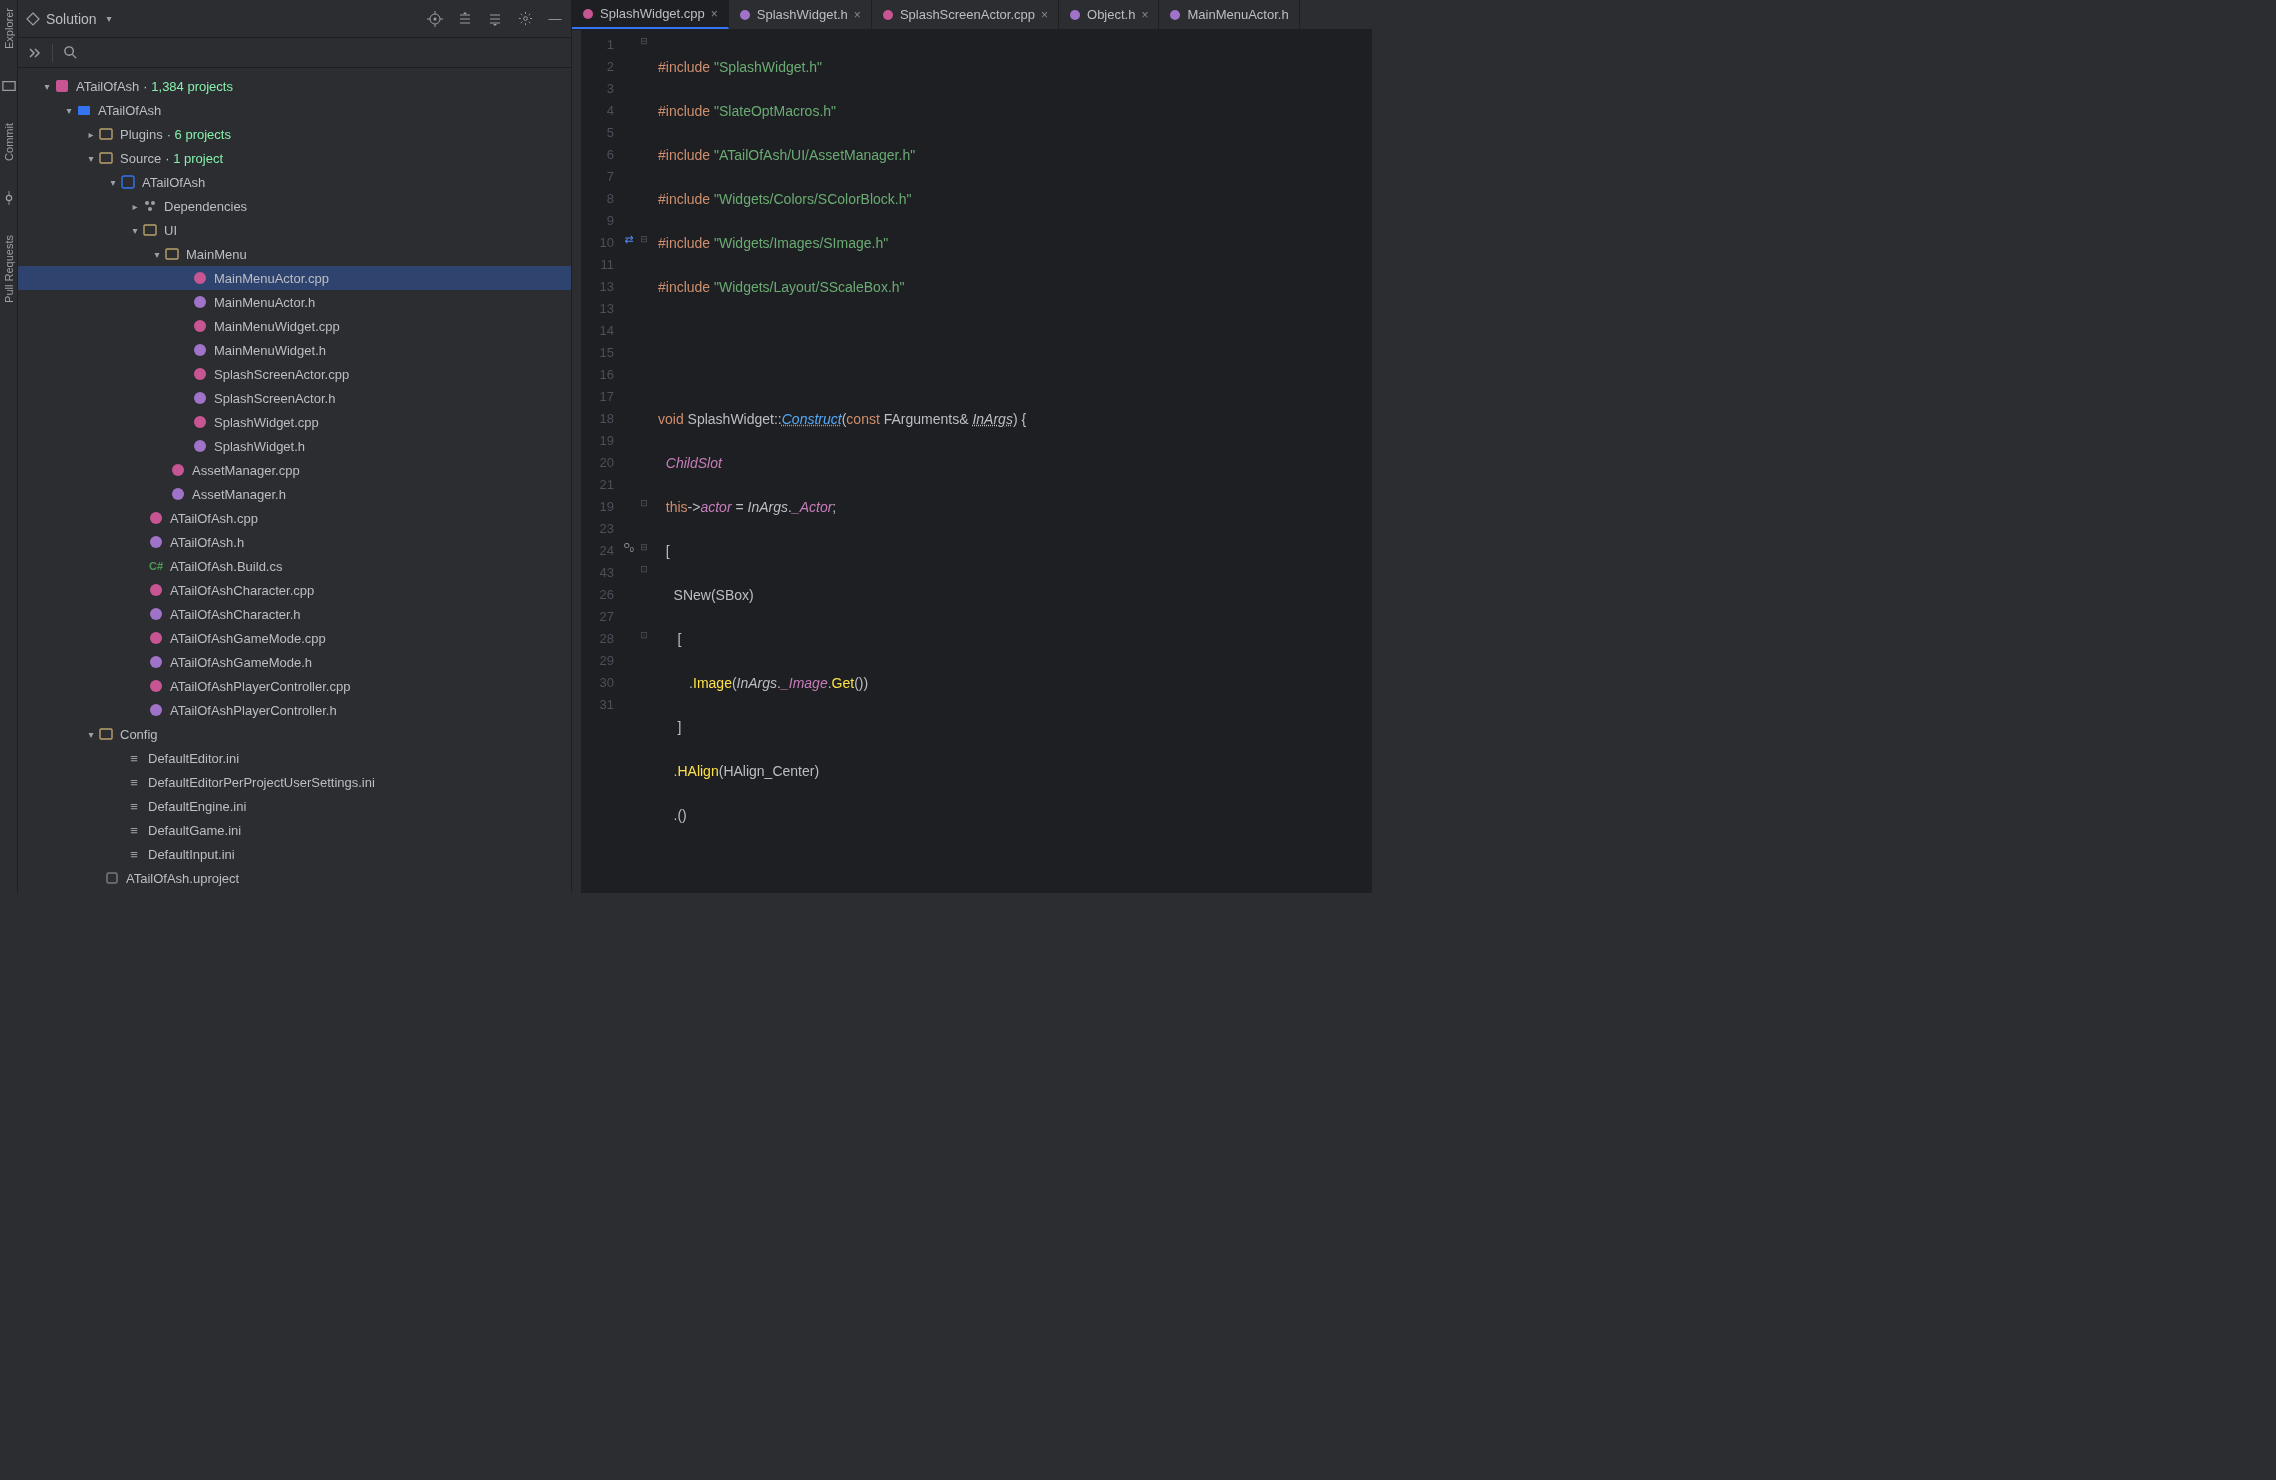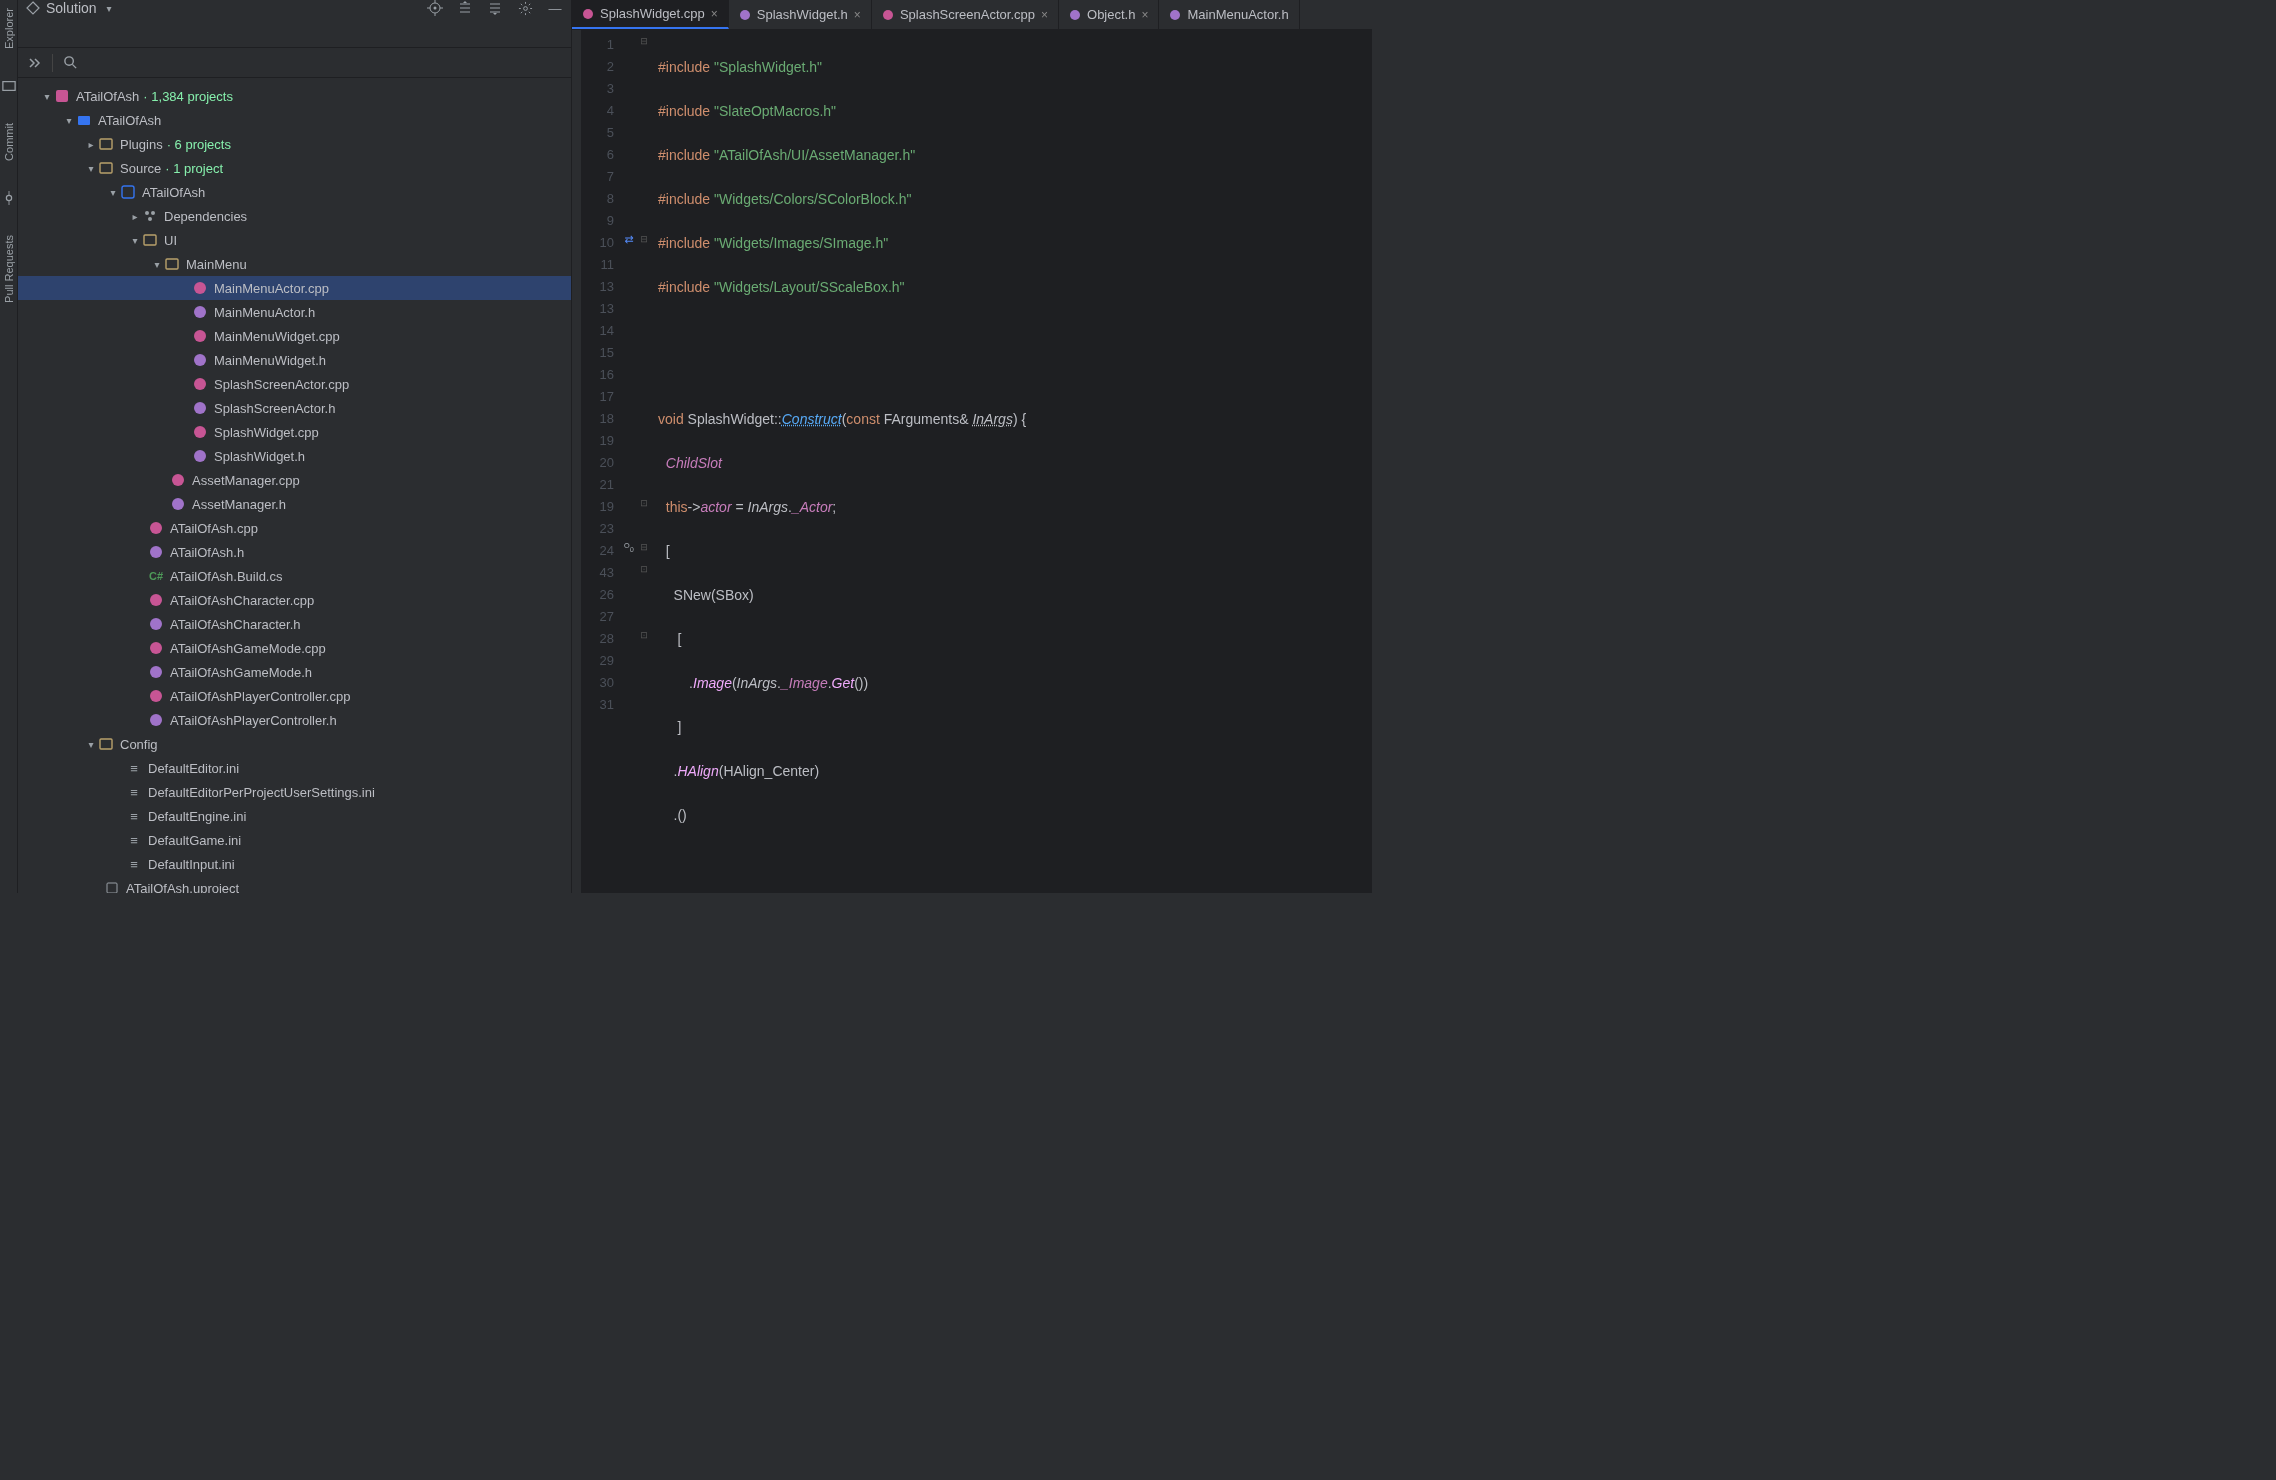--- a/index.html
+++ b/index.html
@@ -4,21 +4,21 @@
 <style>
 * { margin: 0; padding: 0; box-sizing: border-box; font-family: 'Segoe UI', Arial, sans-serif; }
 body { background: #2b2d30; color: #bcbec4; font-size: 13px; overflow: hidden; width: 1372px; height: 893px; }
 .root { display: flex; height: 100%; }
 
 .left-rail { width: 18px; background: #2b2d30; display: flex; flex-direction: column; align-items: center; padding-top: 8px; gap: 30px; border-right: 1px solid #1e1f22; }
 .rail-text { writing-mode: vertical-rl; transform: rotate(180deg); font-size: 11px; color: #9aa0a6; cursor: pointer; }
 .rail-icon { width: 14px; height: 14px; color: #9aa0a6; }
 
 .solution-panel { width: 554px; background: #2b2d30; display: flex; flex-direction: column; border-right: 1px solid #1e1f22; }
-.solution-header { height: 48px; display: flex; align-items: flex-start; padding: 0 8px; border-bottom: 1px solid #1e1f22; }
+.solution-header { height: 38px; display: flex; align-items: center; padding: 0 8px; border-bottom: 1px solid #1e1f22; }
 .solution-header-left { display: flex; align-items: center; gap: 6px; }
 .solution-title { color: #bcbec4; font-size: 14px; }
 .chev-down { color: #9aa0a6; font-size: 10px; margin-left: 4px; }
 .header-icons { margin-left: auto; display: flex; gap: 14px; align-items: center; }
 .header-icon { width: 16px; height: 16px; color: #9aa0a6; cursor: pointer; display: flex; align-items: center; justify-content: center; }
 .search-bar { height: 30px; display: flex; align-items: center; padding: 0 8px; gap: 10px; border-bottom: 1px solid #1e1f22; }
 .search-compound-icon { color: #9aa0a6; cursor: pointer; display:flex; align-items:center; }
 .divider-v { width:1px; height:18px; background:#444; }
 .search-icon { color: #9aa0a6; }
 
@@ -50,21 +50,21 @@
 .gutter-line { height: 22px; }
 .gutter-extras { width: 18px; background: #1e1f22; line-height: 22px; font-family: Consolas, monospace; font-size: 12px; }
 .gutter-extras div { height:22px; display:flex; align-items:center; justify-content:center; }
 .fold-col { width: 12px; background: #1e1f22; line-height: 22px; color: #555; font-size: 9px; }
 .fold-col div { height:22px; display:flex; align-items:center; justify-content:center; }
 .code { flex: 1; padding: 4px 0 0 8px; font-family: Consolas, monospace; font-size: 14px; line-height: 22px; white-space: pre; overflow: hidden; }
 .code-line { height: 22px; }
 .kw { color: #cf8e6d; }
 .str { color: #6aab73; }
 .type { color: #bcbec4; }
-.mfn { color: #f0abfc; font-style: italic; }
+.mfn { color: #fde047; }
 .mfn-u { color: #57aaf7; font-style: italic; text-decoration: underline dotted; }
 .field { color: #c77dbb; font-style: italic; }
 .param { color: #bcbec4; font-style: italic; text-decoration: underline dotted; }
 .param-ni { color: #bcbec4; font-style: italic; }
 .nav-icon { color: #548af7; font-size: 11px; }
 .ovr-icon { color: #9aa0a6; font-size: 11px; }
 </style>
 </head>
 <body>
 

